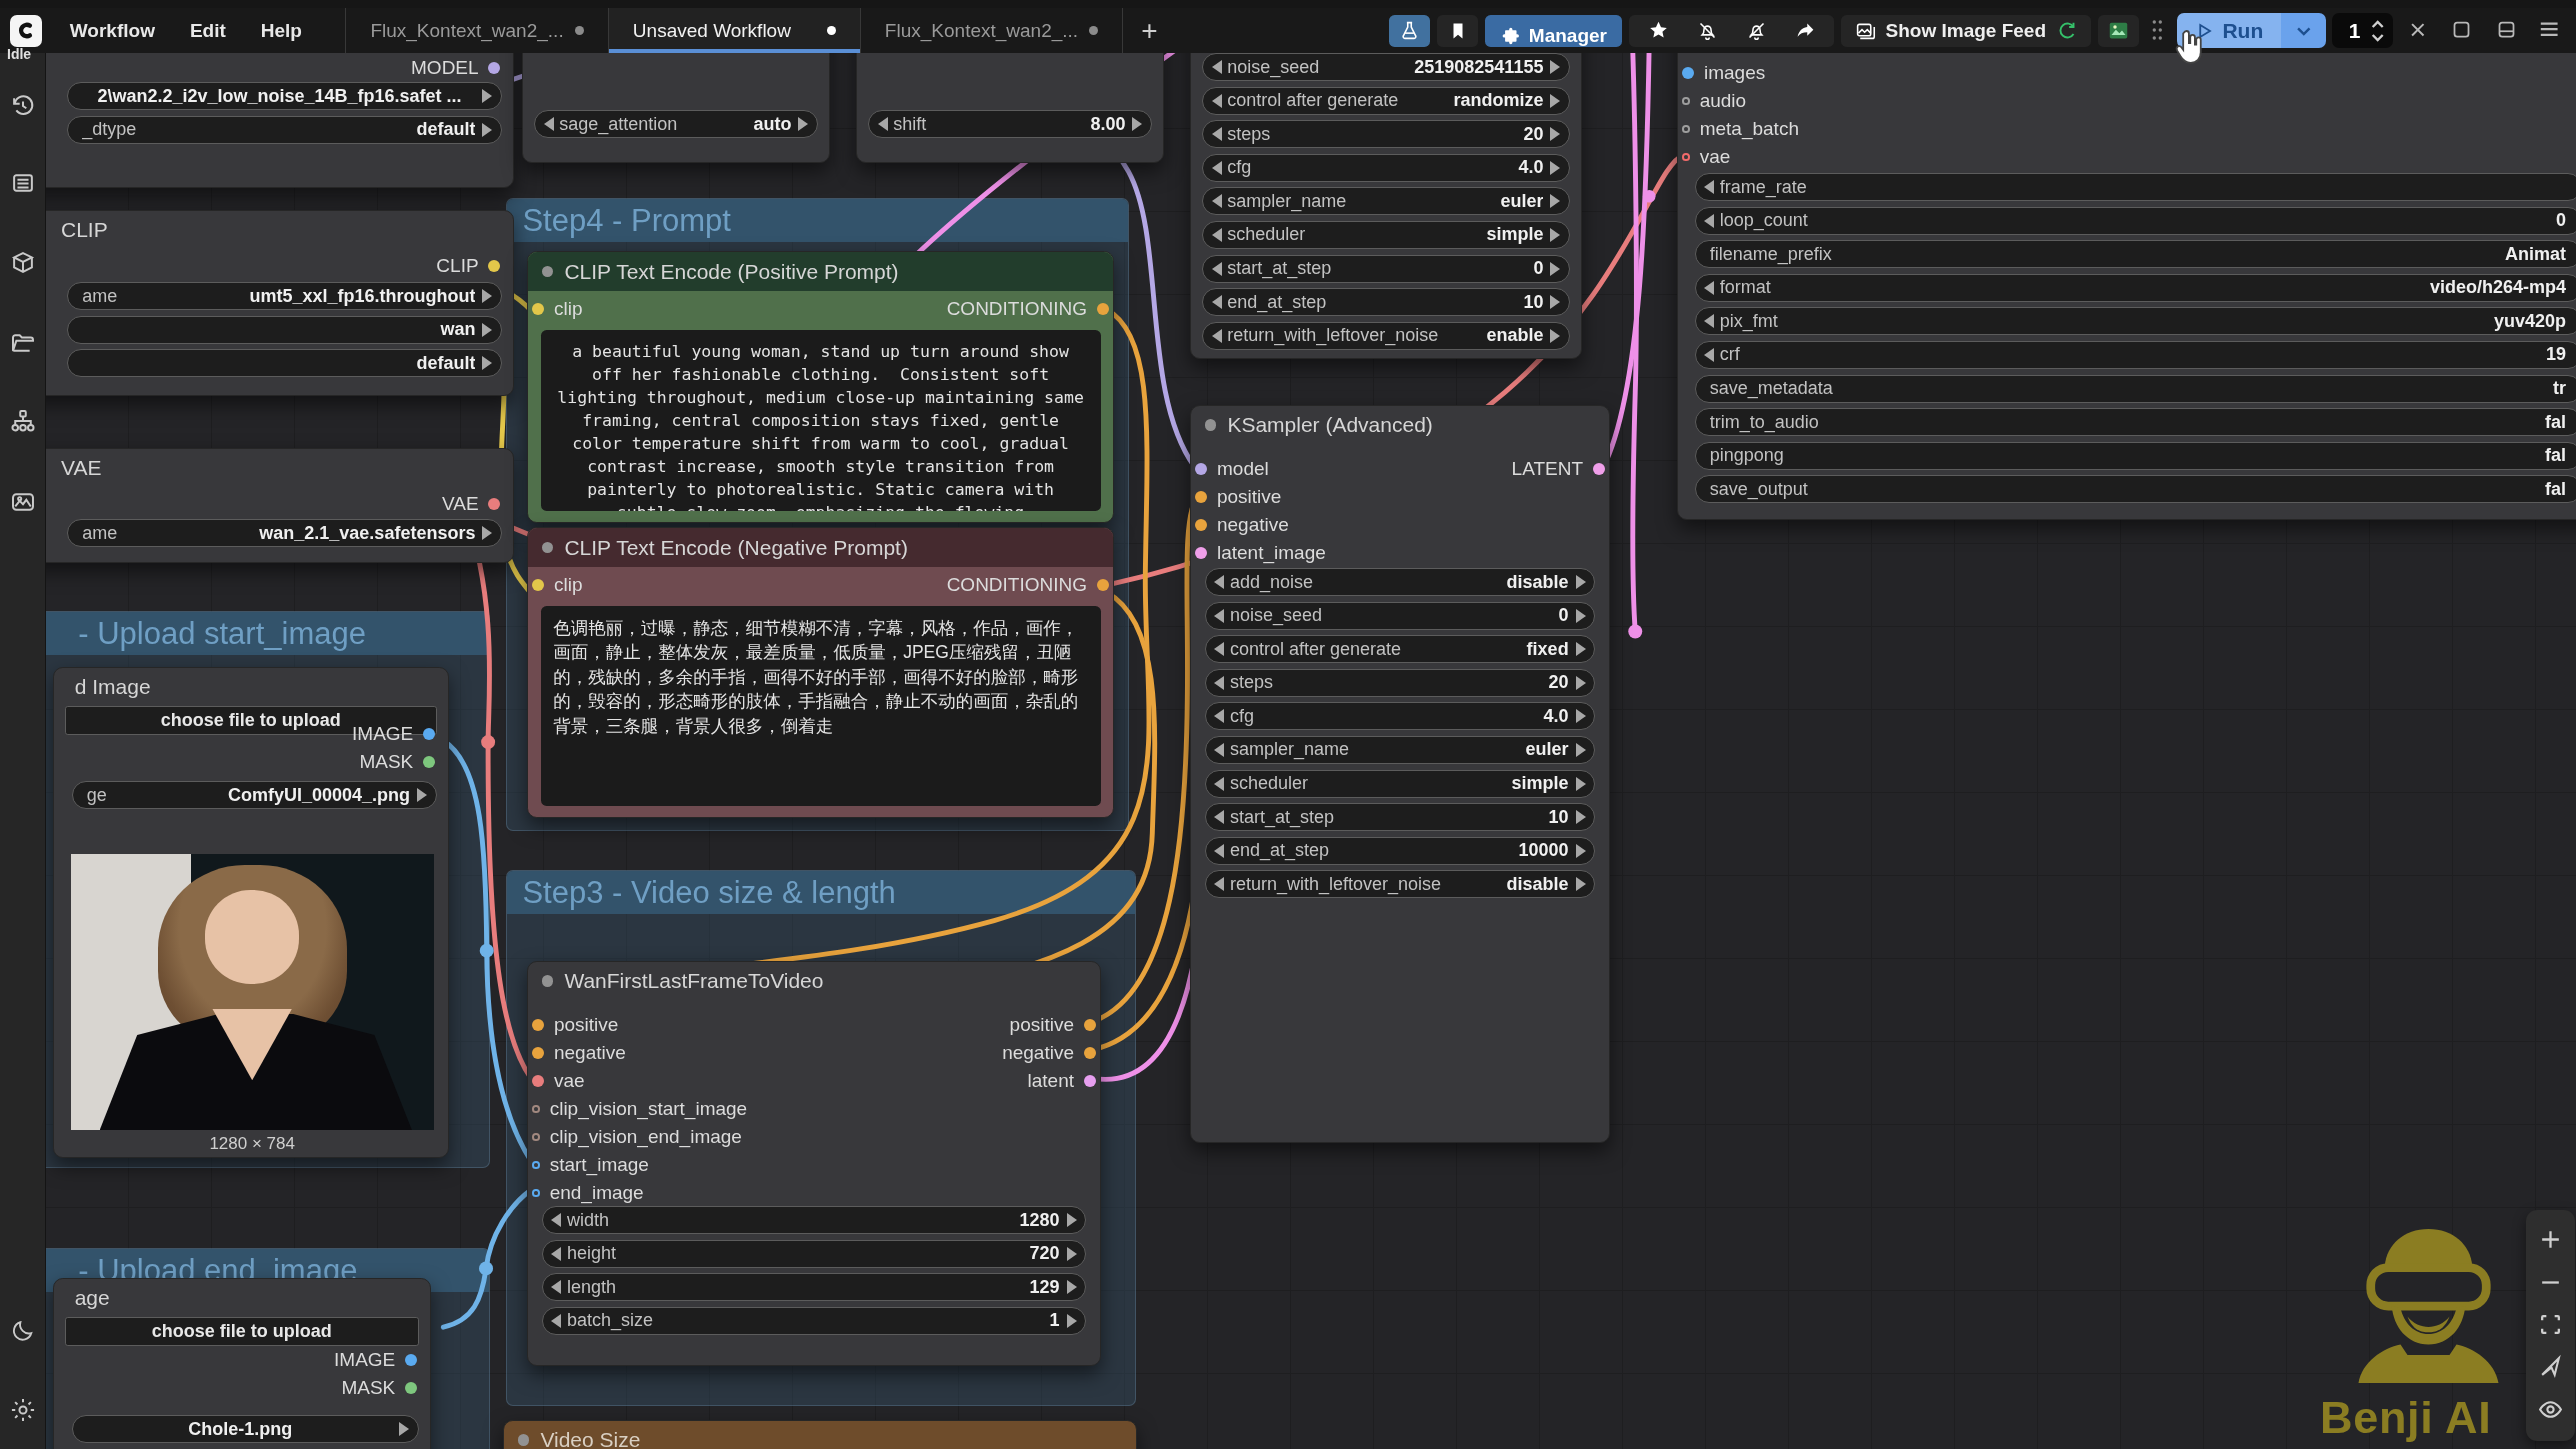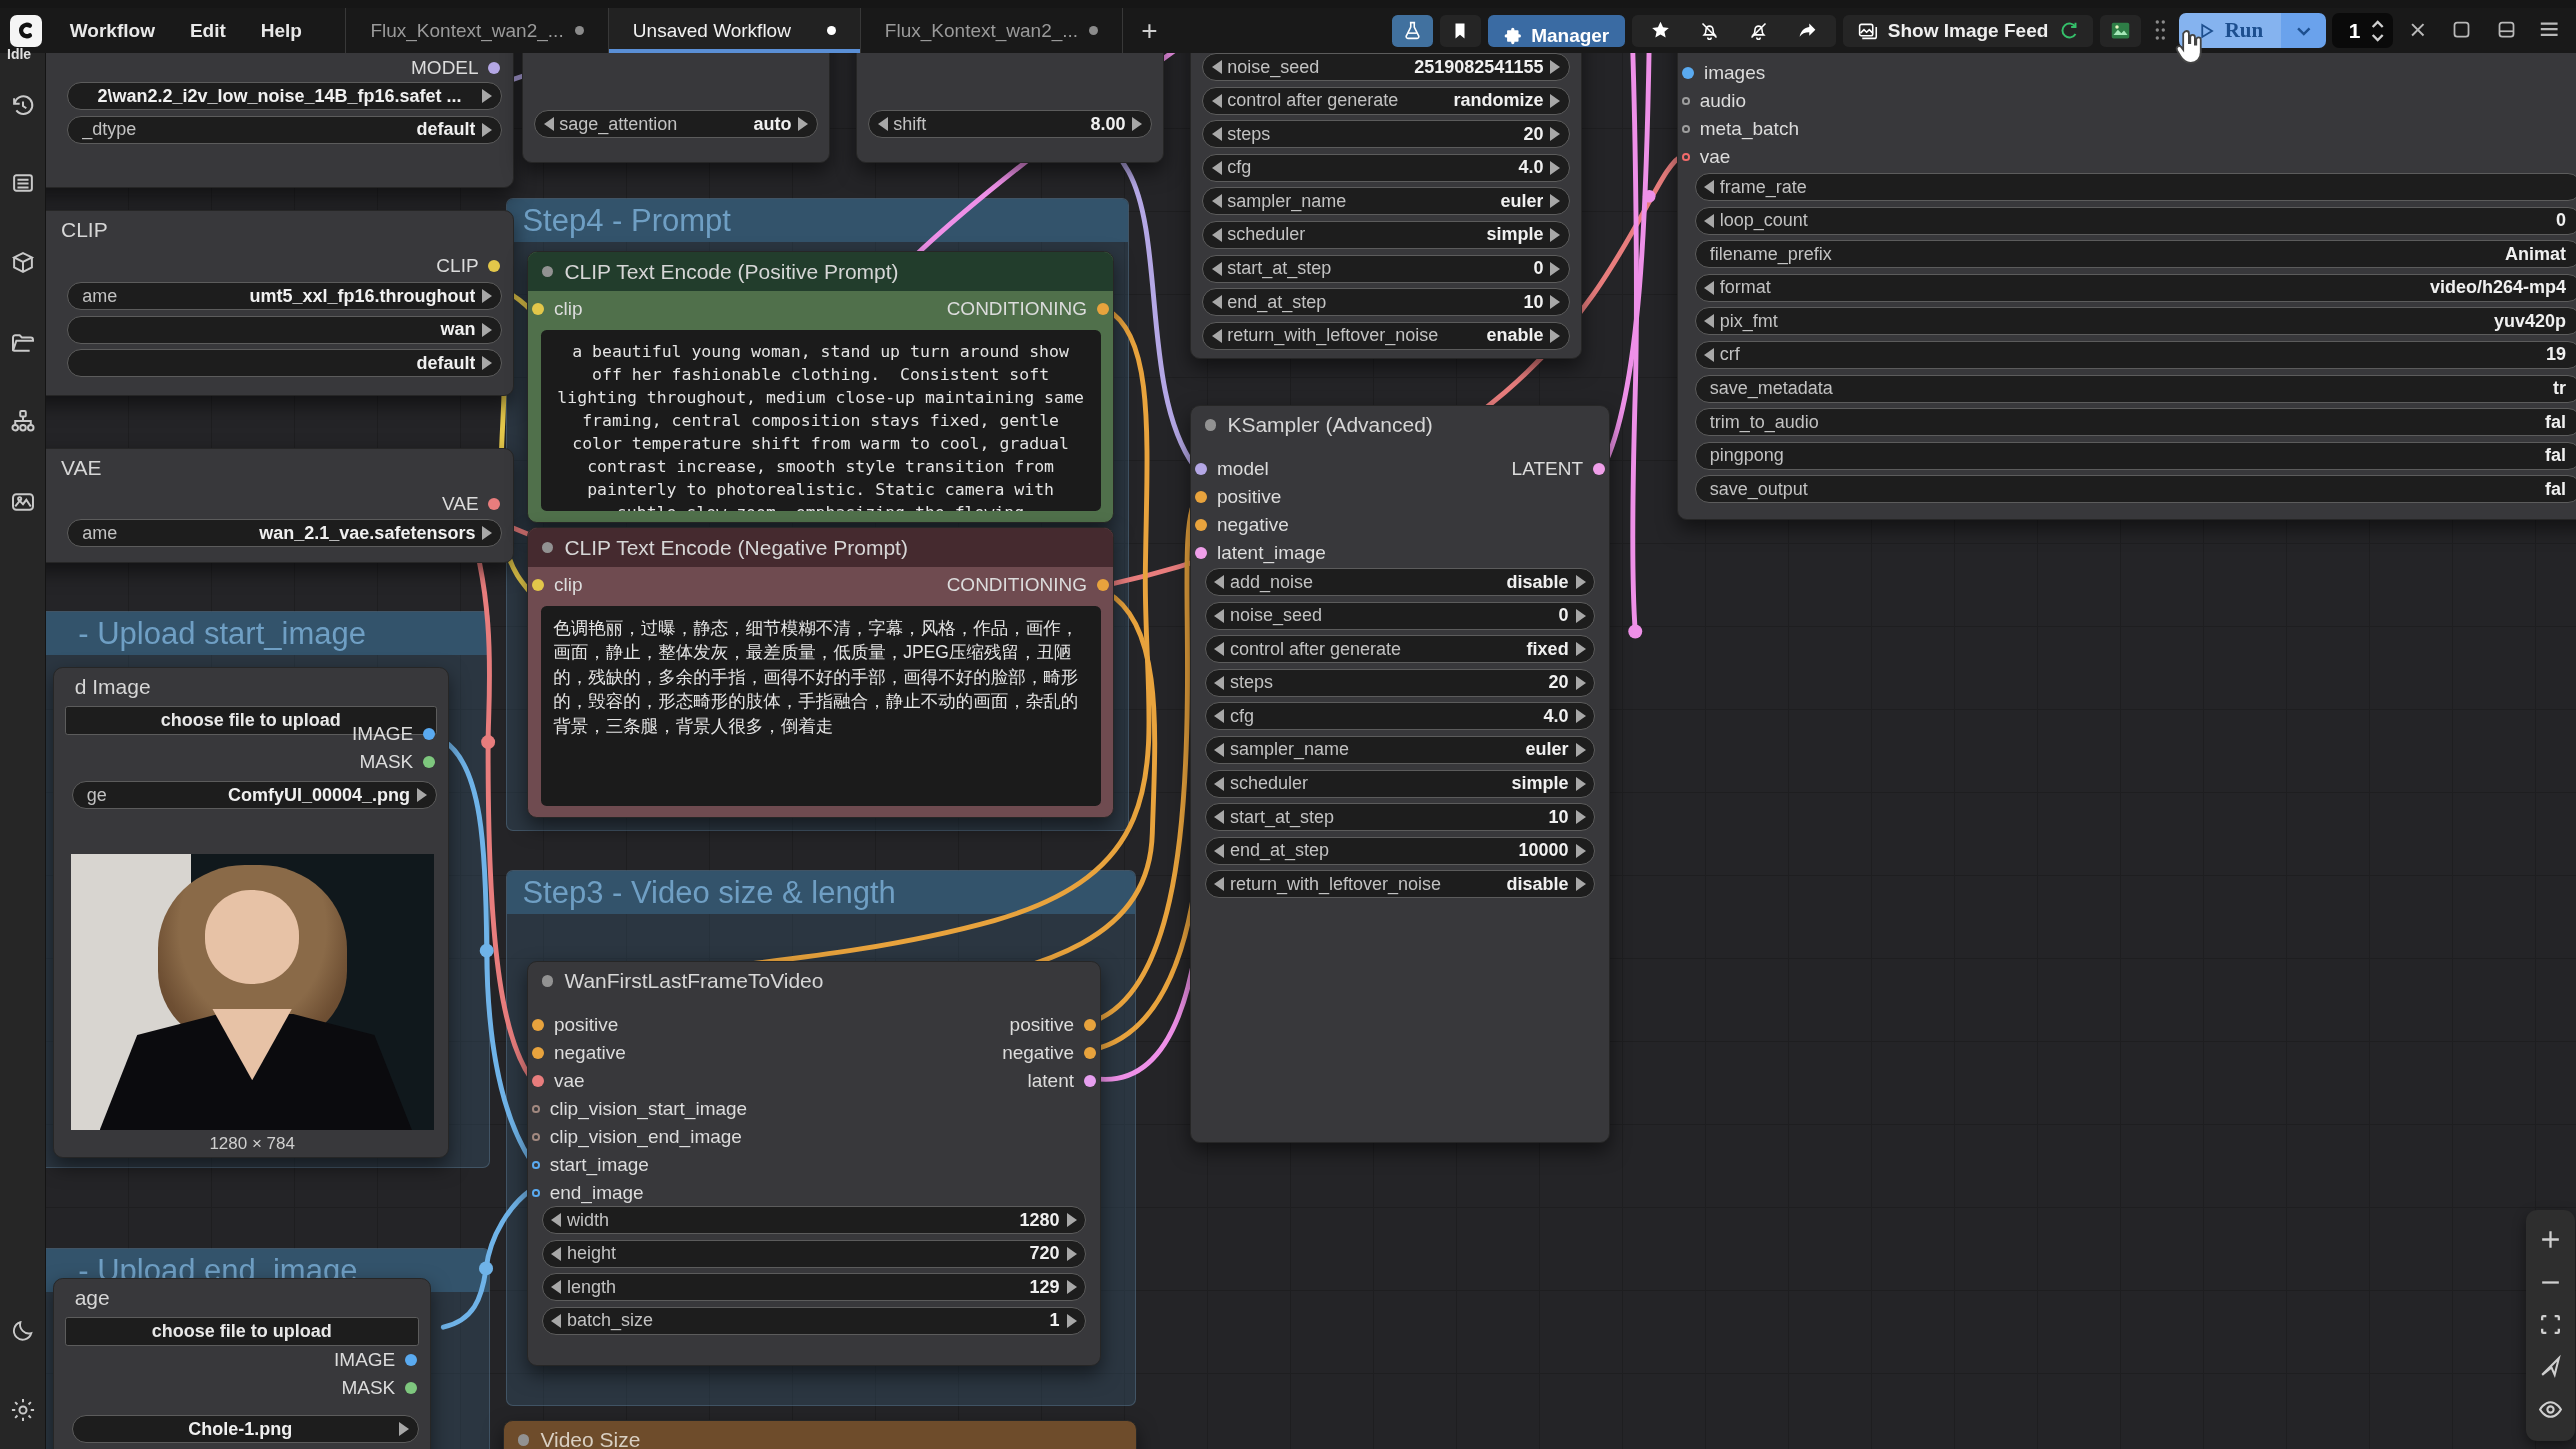--- a/index.html
+++ b/index.html
@@ -17,21 +17,21 @@
   .addtab{color:#cfcfcf;font-size:28px;padding:0 18px;border-left:0.7px solid #383838;height:45px;display:flex;align-items:center;}
   .tb-right{position:absolute;right:0;top:0;height:45px;display:flex;align-items:center;gap:7px;padding-right:9.8px;}
   .tbtn{height:32px;border-radius:5.6px;display:flex;align-items:center;justify-content:center;background:#252525;}
   .tbtn.blue{background:#41719f;}
   .iconw{width:41px;}
   .mgr{background:#3a6ba3;color:#fff;font-size:19px;font-weight:600;padding:0 15.4px;gap:8.4px;align-items:flex-end;}
   .igroup{display:flex;align-items:center;background:#252525;border-radius:5.6px;height:32px;padding:0 4.2px;}
   .igroup>div{width:49px;display:flex;justify-content:center;}
   .sif{color:#efefef;font-size:19px;font-weight:600;gap:9.8px;padding:0 14px;}
   .runwrap{display:flex;align-items:center;height:35px;}
-  .runbtn{background:#85b3ef;height:35px;border-radius:7px 0 0 7px;display:flex;align-items:center;gap:9.8px;padding:0 18px;color:#1d4f8f;font-size:21px;font-weight:700;font-family:Liberation Serif, serif;}
+  .runbtn{background:#85b3ef;height:35px;border-radius:7px 0 0 7px;display:flex;align-items:center;gap:9.8px;padding:0 18px;color:#1d4f8f;font-size:21px;font-weight:700;}
   .runchev{background:#6aa2ec;height:35px;width:45px;border-radius:0 7px 7px 0;display:flex;align-items:center;justify-content:center;}
   .batch{background:#0a0a0a;height:35px;border-radius:7px;margin-left:5.6px;display:flex;align-items:center;padding:0 7px 0 17px;color:#fff;font-size:21px;font-weight:700;gap:9.8px;}
   
   #sidebar{position:absolute;left:0;top:45px;width:45px;height:1404px;background:#262626;border-right:0.7px solid #141414;z-index:40;}
   .sicon{position:absolute;left:50%;transform:translate(-50%,-50%);}
   #status-label{position:absolute;left:7px;top:46px;font-size:14px;font-weight:700;color:#e0e0e0;z-index:60;}
   
   #canvas{position:absolute;left:45px;top:45px;right:0;bottom:0;background:#242427;
     background-image:linear-gradient(#1e1e20 1.4px,transparent 1.4px),linear-gradient(90deg,#1e1e20 1.4px,transparent 1.4px);
     background-size:83px 83px;overflow:hidden;}
@@ -257,20 +257,30 @@
         <path d="M20 14A8.5 8.5 0 0 1 9.5 3.6 8.5 8.5 0 1 0 20 14z"></path>
       </svg></div>
   <div class="sicon" style="top:1366px;"><svg width="26.6" height="26.6" viewBox="0 0 24 24" fill="none" stroke="#c9c9c9" stroke-width="1.8">
         <circle cx="12" cy="12" r="3.2"></circle>
         <path d="M12 2v3M12 19v3M2 12h3M19 12h3M4.9 4.9l2.1 2.1M17 17l2.1 2.1M19.1 4.9L17 7M7 17l-2.1 2.1"></path>
       </svg></div>
 </div>
 
 <div id="canvas">
 
+  <div id="benji" style="left:2275px;top:1170px;width:231px;">
+    <svg width="175" height="175" viewBox="0 0 100 100" style="margin-left:21px;">
+      <path d="M50 8c-14 0-24 9-25 21l-1 13h52l-1-13C74 17 64 8 50 8z" fill="#8b7d22"></path>
+      <rect x="17" y="30" width="66" height="22" rx="10" fill="#242427" stroke="#8b7d22" stroke-width="5"></rect>
+      <path d="M29 52c1 12 9 22 21 22s20-10 21-22l-5 1c-2 9-8 15-16 15s-14-6-16-15z" fill="#8b7d22"></path>
+      <path d="M38 58c3 4 8 6 12 6s9-2 12-6c-3 8-8 9-12 9s-9-1-12-9z" fill="#8b7d22"></path>
+      <path d="M10 96c2-12 14-20 24-22l4 6h24l4-6c10 2 22 10 24 22z" fill="#8b7d22"></path>
+    </svg>
+    <div class="btxt">Benji AI</div>
+  </div>
 
   <svg id="wires" width="2531" height="1404" viewBox="64 64 3616 2006" style="left:0;top:0;">
     <path class="w-lav" d="M 662 140 C 950 15 1480 5 1612 245 C 1665 342 1630 560 1706 666"></path>
     <path class="w-yel" d="M 662 400 C 706 404 734 418 757 442"></path>
     <path class="w-yel" d="M 662 400 C 745 470 714 560 715 698 C 716 800 735 818 757 846"></path>
     <path class="w-sal" d="M 662 722 C 1150 960 1750 900 2150 560 C 2320 415 2365 235 2404 222"></path>
     <path class="w-sal" d="M 662 722 C 712 860 697 1000 697 1060 C 696 1380 722 1488 758 1540"></path>
     <path class="w-blu" d="M 633 1058 C 688 1092 694 1210 695 1358 C 696 1520 726 1608 758 1658"></path>
     <path class="w-blu" d="M 633 1896 C 676 1886 688 1856 694 1812 C 700 1764 728 1722 758 1700"></path>
     <path class="w-org" d="M 1581 442 C 1652 480 1638 640 1636 820 C 1634 1060 1700 1235 1420 1315 C 1120 1398 818 1372 757 1460"></path>

